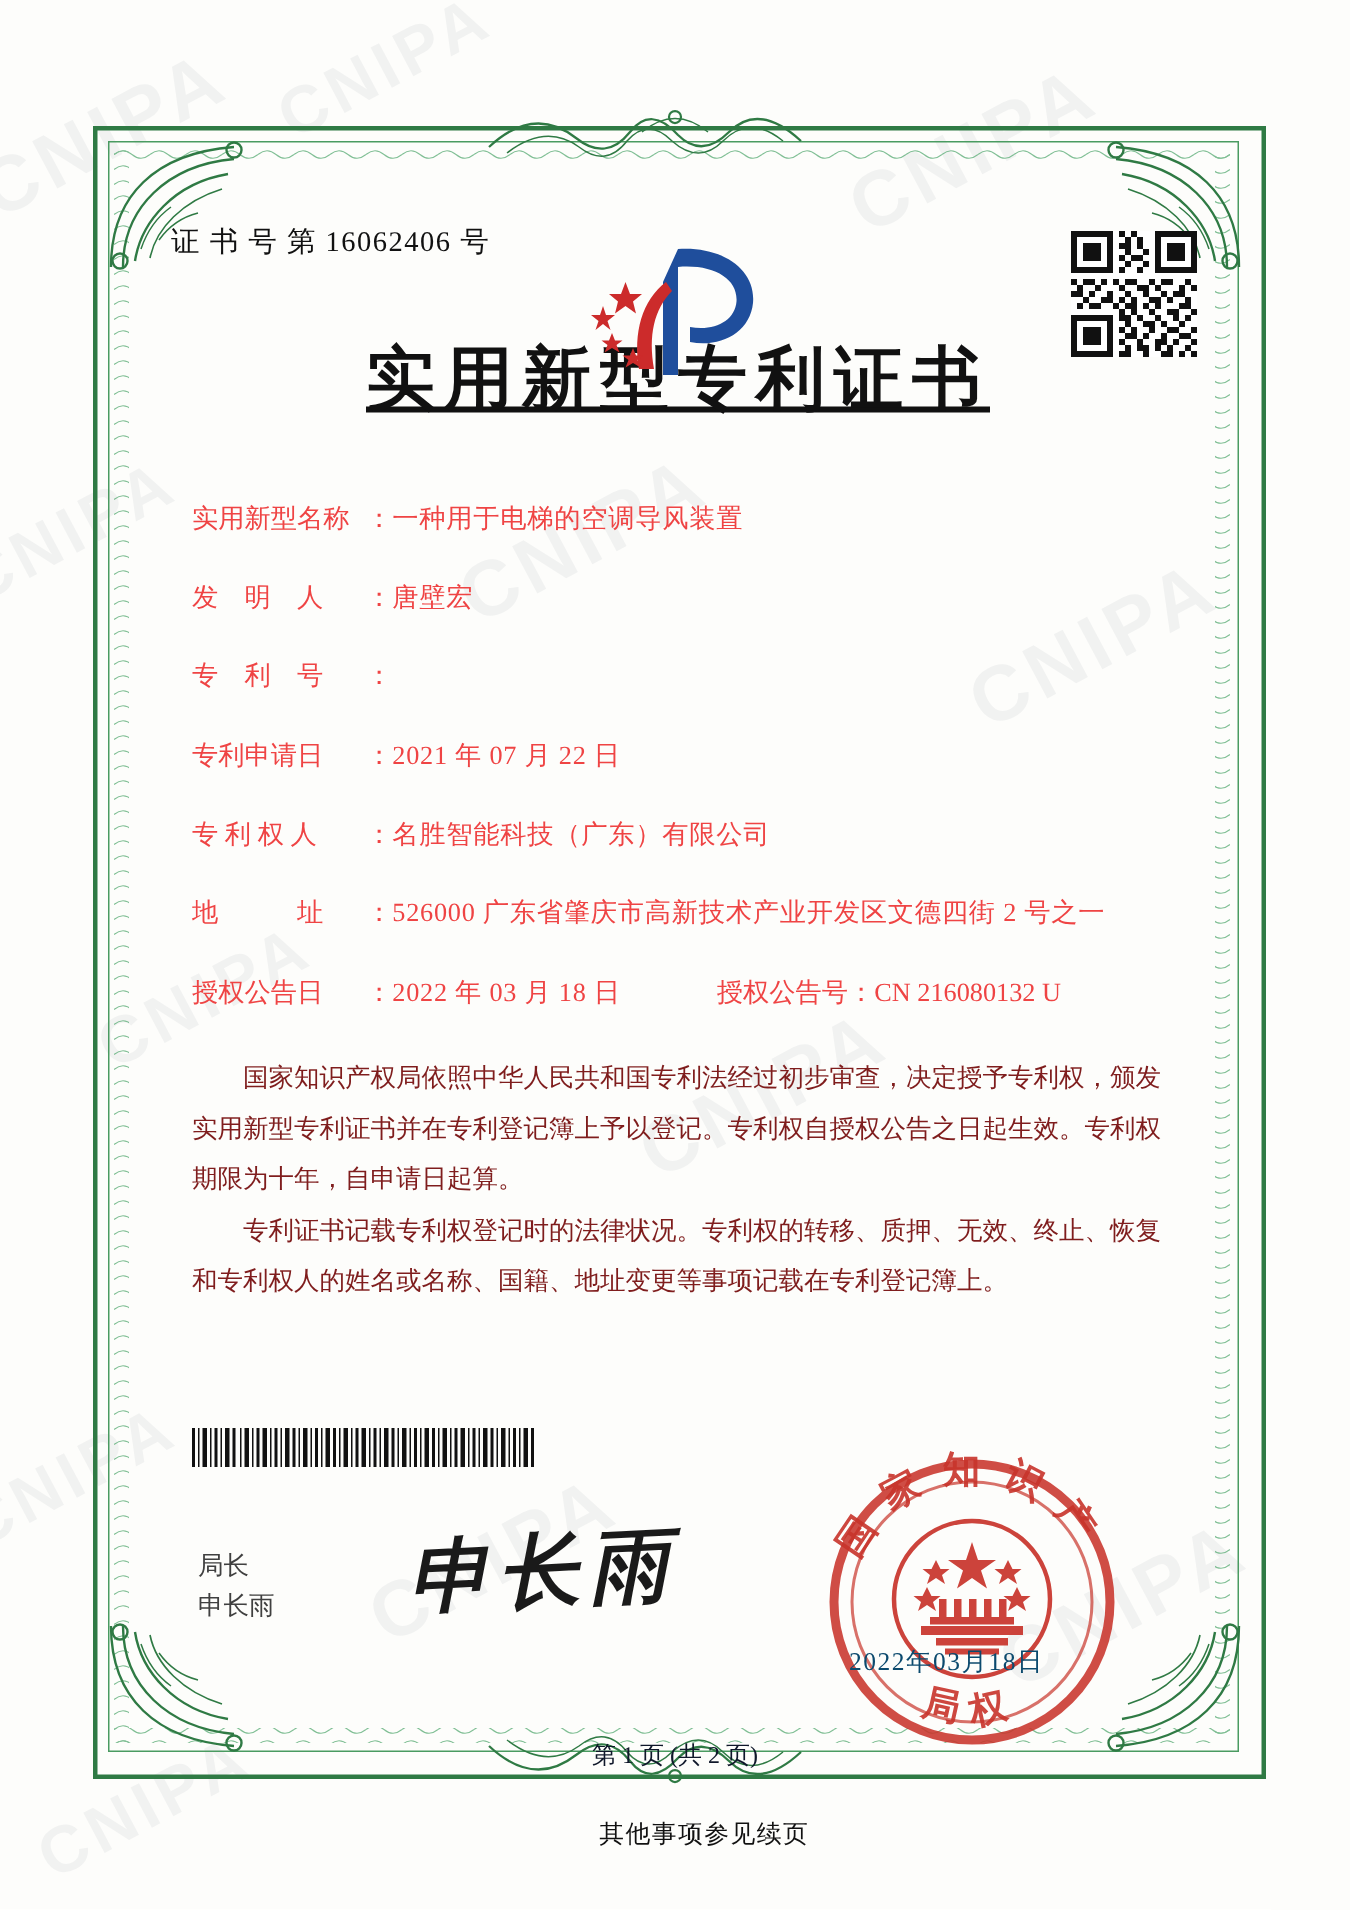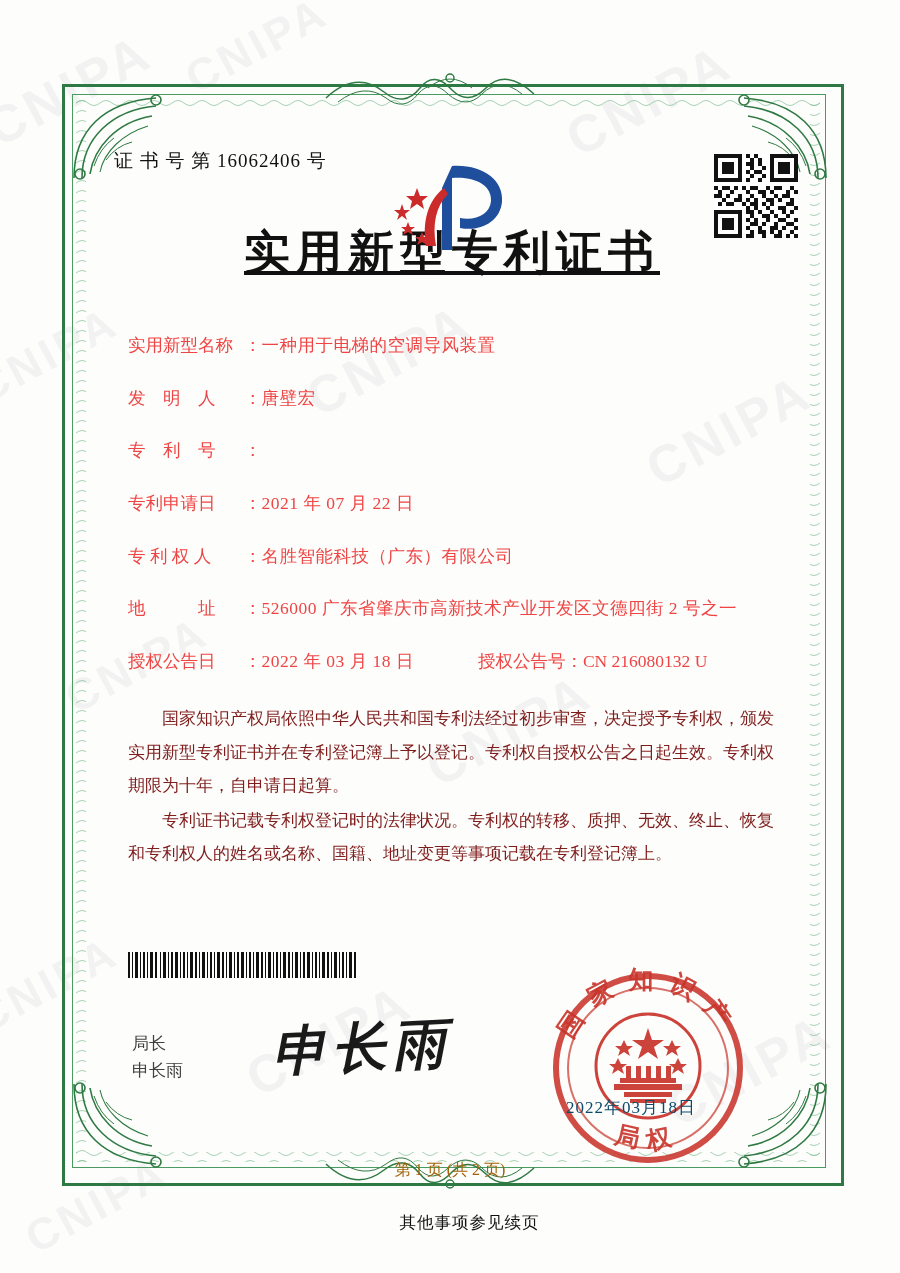--- a/index.html
+++ b/index.html
@@ -218,21 +218,21 @@
     letter-spacing: 1px;
   }
 
   .page-num {
     position: absolute;
     left: 0;
     right: 0;
     top: 1160px;
     text-align: center;
     font-size: 16px;
-    color: #a16207;
+    color: #0f172a;
     z-index: 5;
   }
   .footer-note {
     position: absolute;
     left: 0;
     right: 0;
     top: 1212px;
     text-align: center;
     font-size: 16.5px;
     color: #111;

